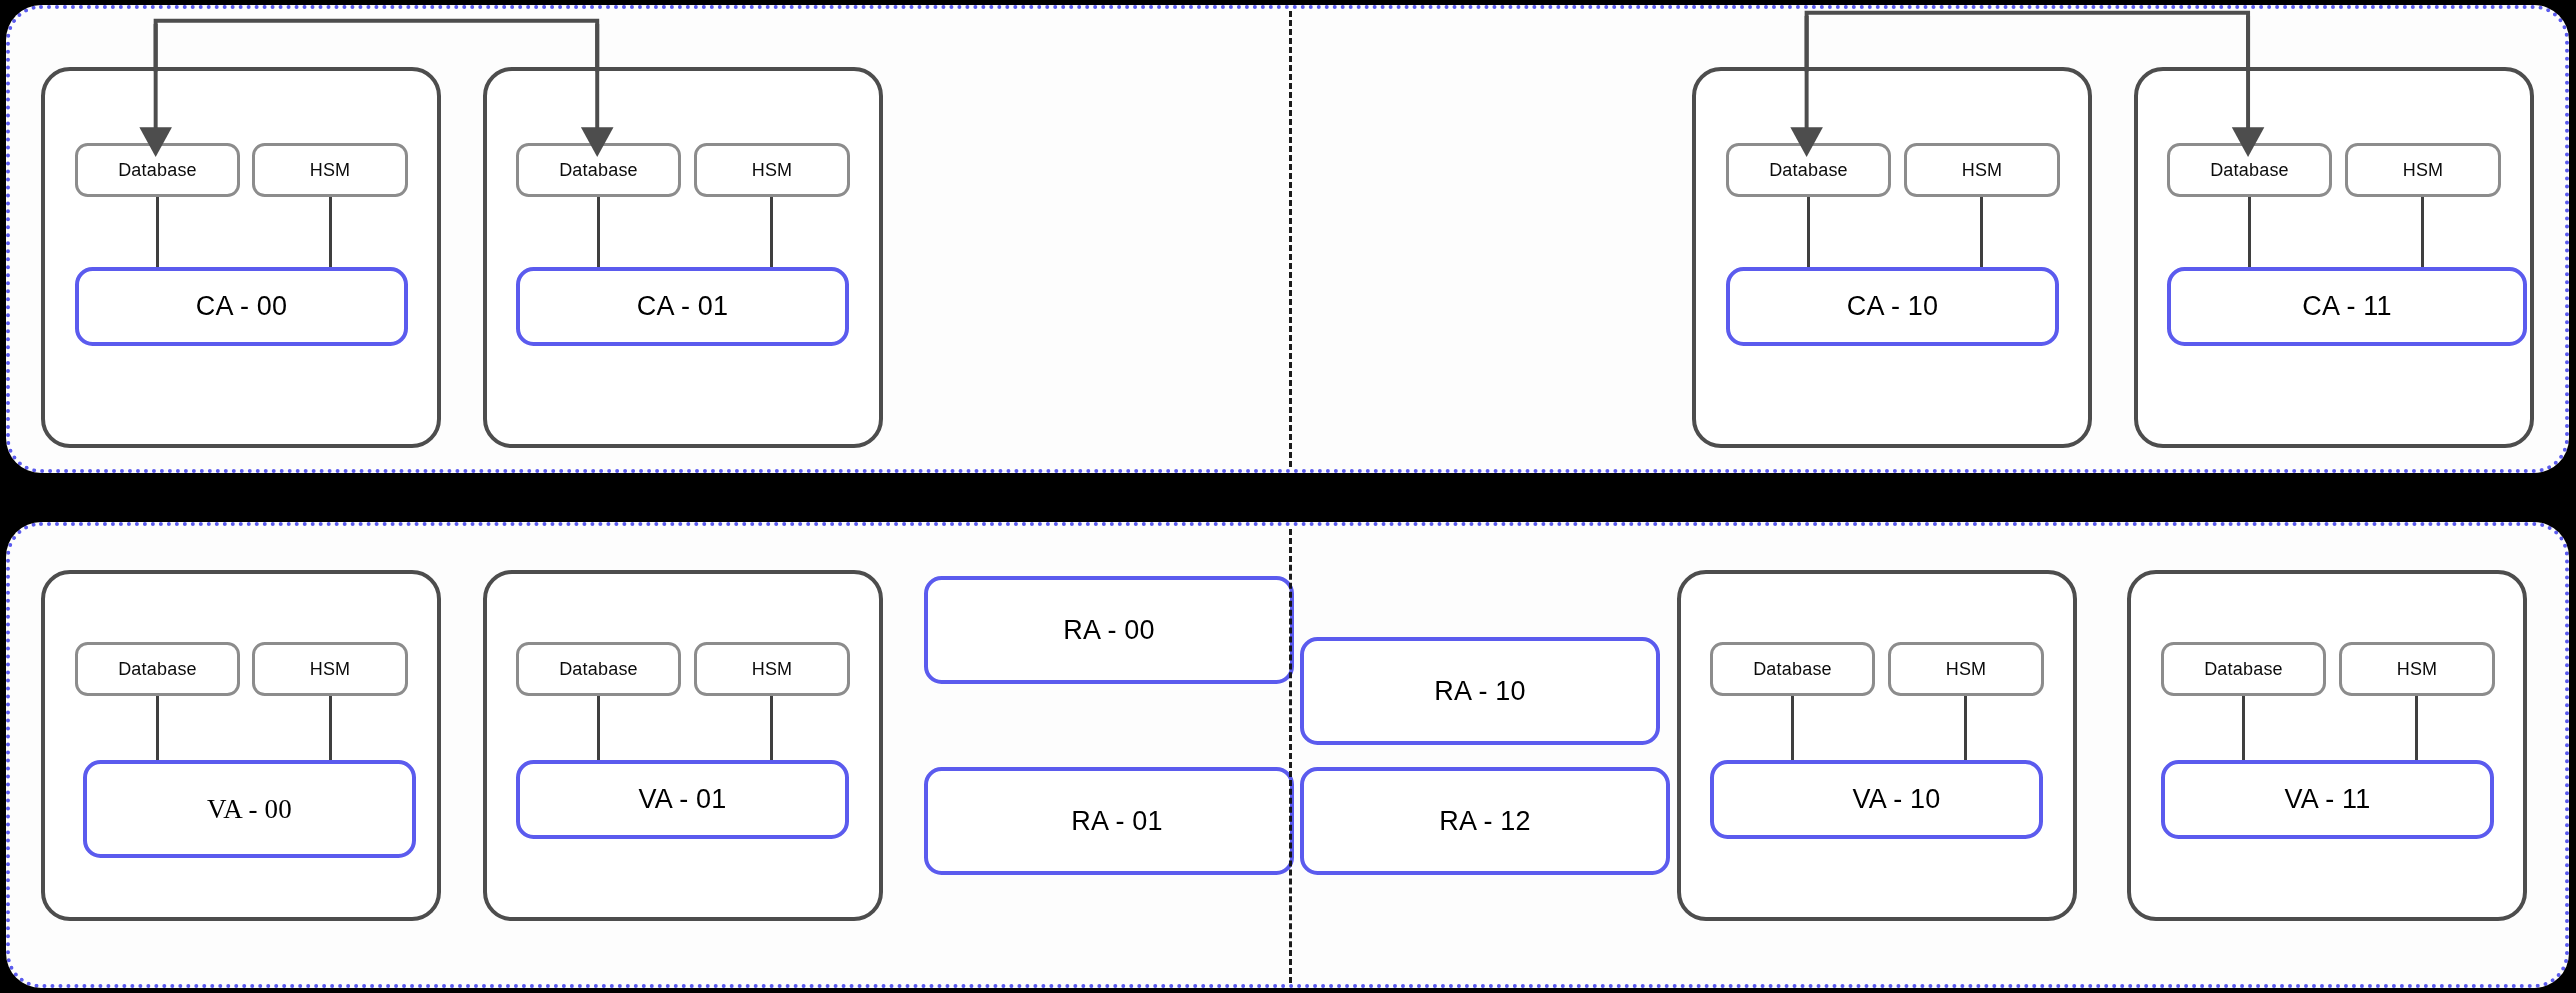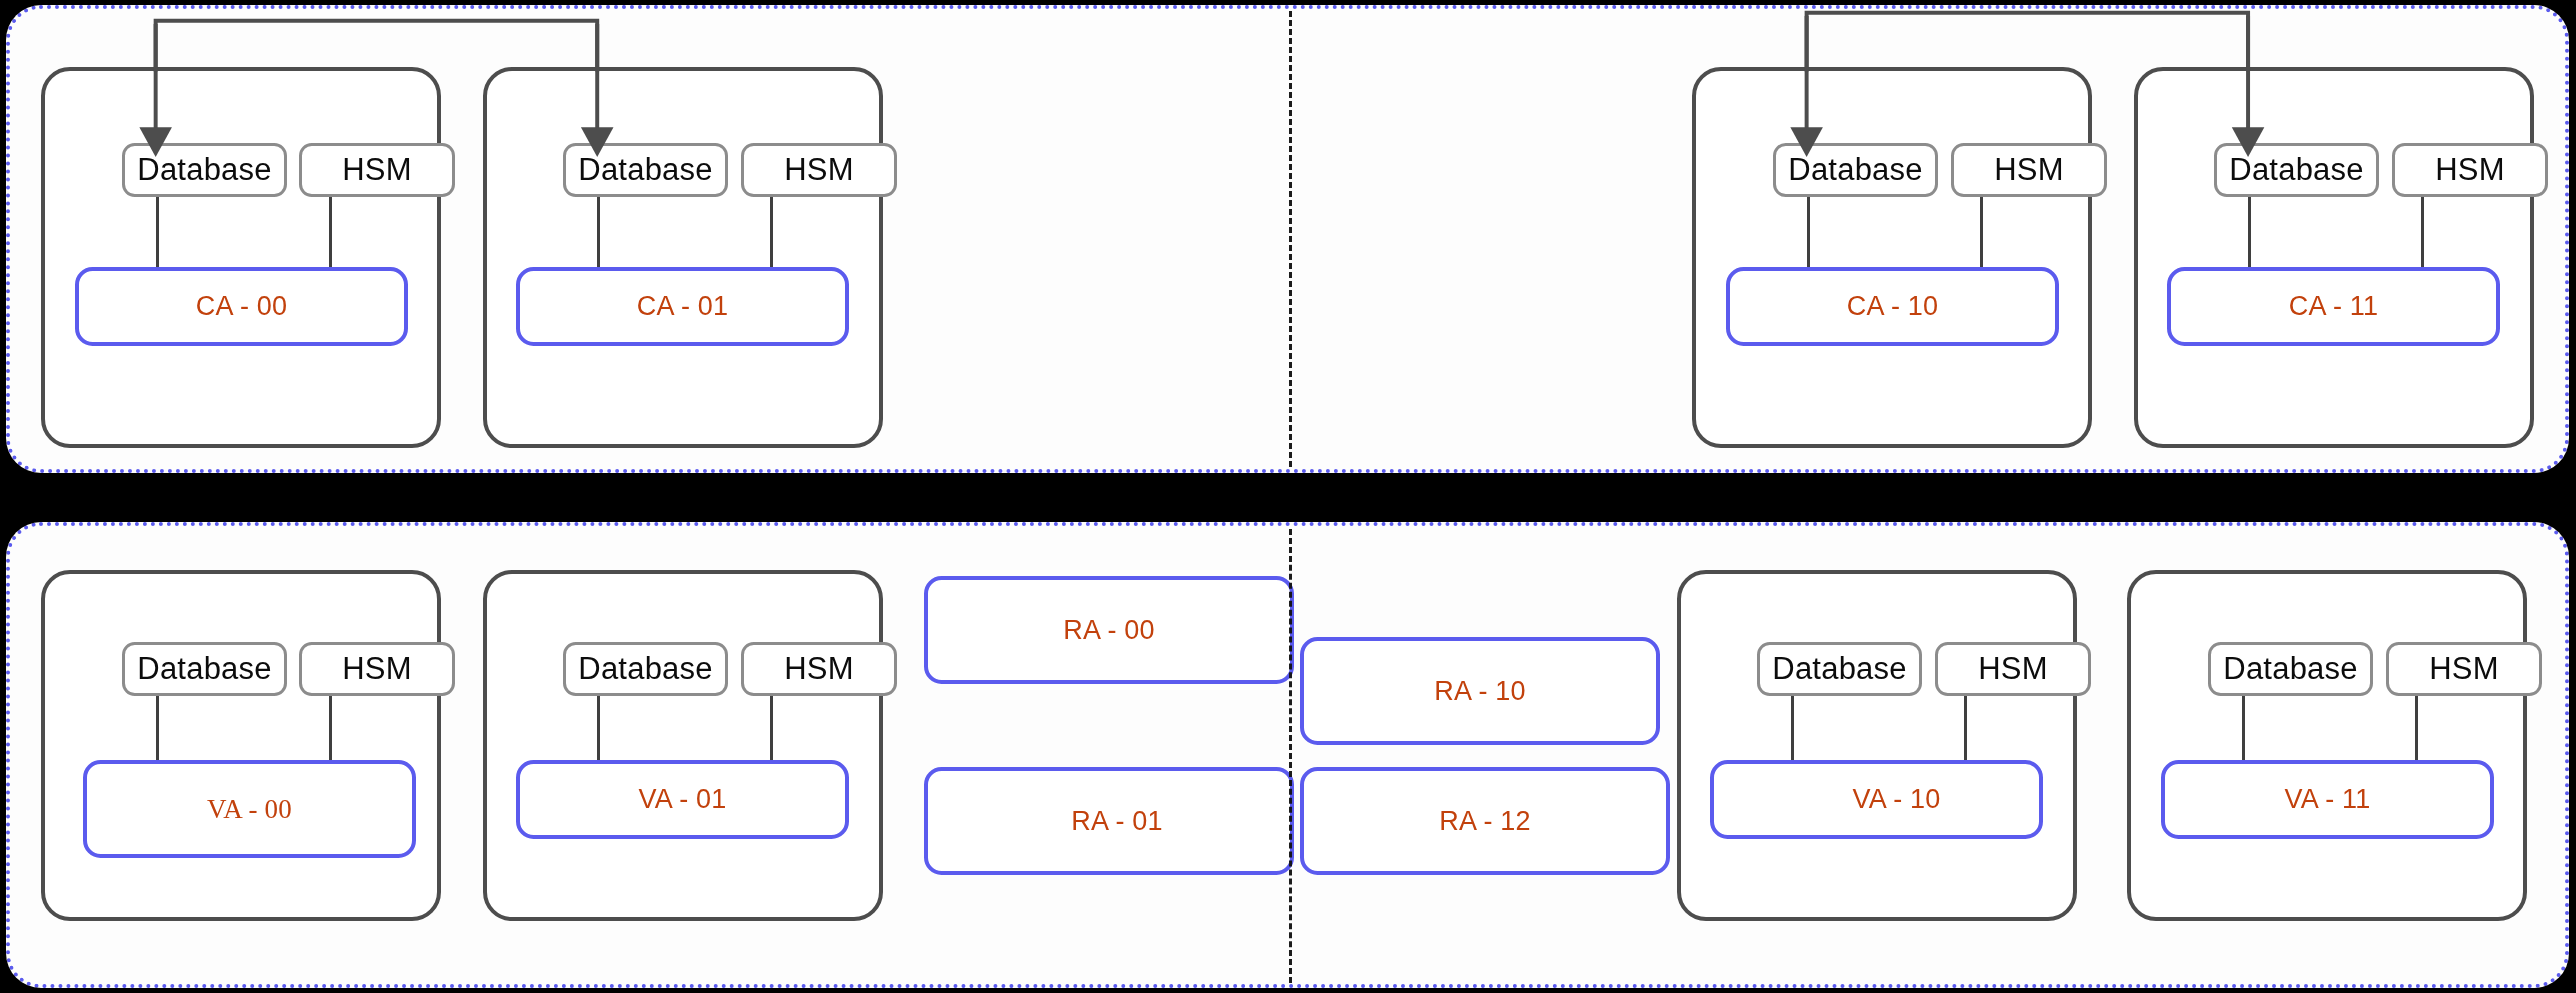--- a/index.html
+++ b/index.html
@@ -39,39 +39,38 @@
   
   .comp {
     position: absolute;
     background: #ffffff;
     border: 3.2px solid #8c8c8c;
     border-radius: 12.7px;
     box-sizing: border-box;
     display: flex;
     align-items: center;
     justify-content: center;
-    font-size: 31px;
+    font-size: 18px;
     color: #0c0c0c;
     letter-spacing: 0.2px;
     white-space: nowrap;
-    margin-left: 47px;
   }
 
   
   .svc {
     position: absolute;
     background: #ffffff;
     border: 4px solid #5b5bee;
     border-radius: 17.5px;
     box-sizing: border-box;
     display: flex;
     align-items: center;
     justify-content: center;
     font-size: 27px;
-    color: #c2410c;
+    color: #000000;
     letter-spacing: 0.2px;
     white-space: nowrap;
   }
 
   
   .stub {
     position: absolute;
     width: 3.2px;
     background: #3f3f3f;
   }
@@ -128,21 +127,21 @@
   <div class="comp" style="left:1904px; top:143px; width:156px; height:54px;">HSM</div>
   <div class="stub" style="left:1807px; top:197px; height:95px;"></div>
   <div class="stub" style="left:1980px; top:197px; height:95px;"></div>
   <div class="svc" style="left:1726px; top:267px; width:333px; height:79px;">CA - 10</div>
 
   <div class="site" style="left:2134px; top:67px; width:400px; height:381px;"></div>
   <div class="comp" style="left:2167px; top:143px; width:165px; height:54px;">Database</div>
   <div class="comp" style="left:2345px; top:143px; width:156px; height:54px;">HSM</div>
   <div class="stub" style="left:2248px; top:197px; height:95px;"></div>
   <div class="stub" style="left:2421px; top:197px; height:95px;"></div>
-  <div class="svc" style="left:2167px; top:267px; width:333px; height:79px;">CA - 11</div>
+  <div class="svc" style="left:2167px; top:267px; width:360px; height:79px;">CA - 11</div>
 
   <svg class="arrow-svg" style="left:1651px; top:0; width:921px; height:159px;" viewBox="0 0 1160 200" width="921" height="159">
     <defs>
       <marker id="ah-r" markerWidth="9" markerHeight="9" refX="1.2" refY="4.5" orient="auto" markerUnits="strokeWidth">
         <path d="M0,0.4 L0,8.6 L7.5,4.5 z" fill="#4d4d4d"></path>
       </marker>
     </defs>
     <path d="M196,90 L196,16 L752,16 L752,90" fill="none" stroke="#4d4d4d" stroke-width="5"></path>
     <line x1="196" y1="20" x2="196" y2="166" stroke="#4d4d4d" stroke-width="5" marker-end="url(#ah-r)"></line>
     <line x1="752" y1="20" x2="752" y2="166" stroke="#4d4d4d" stroke-width="5" marker-end="url(#ah-r)"></line>

